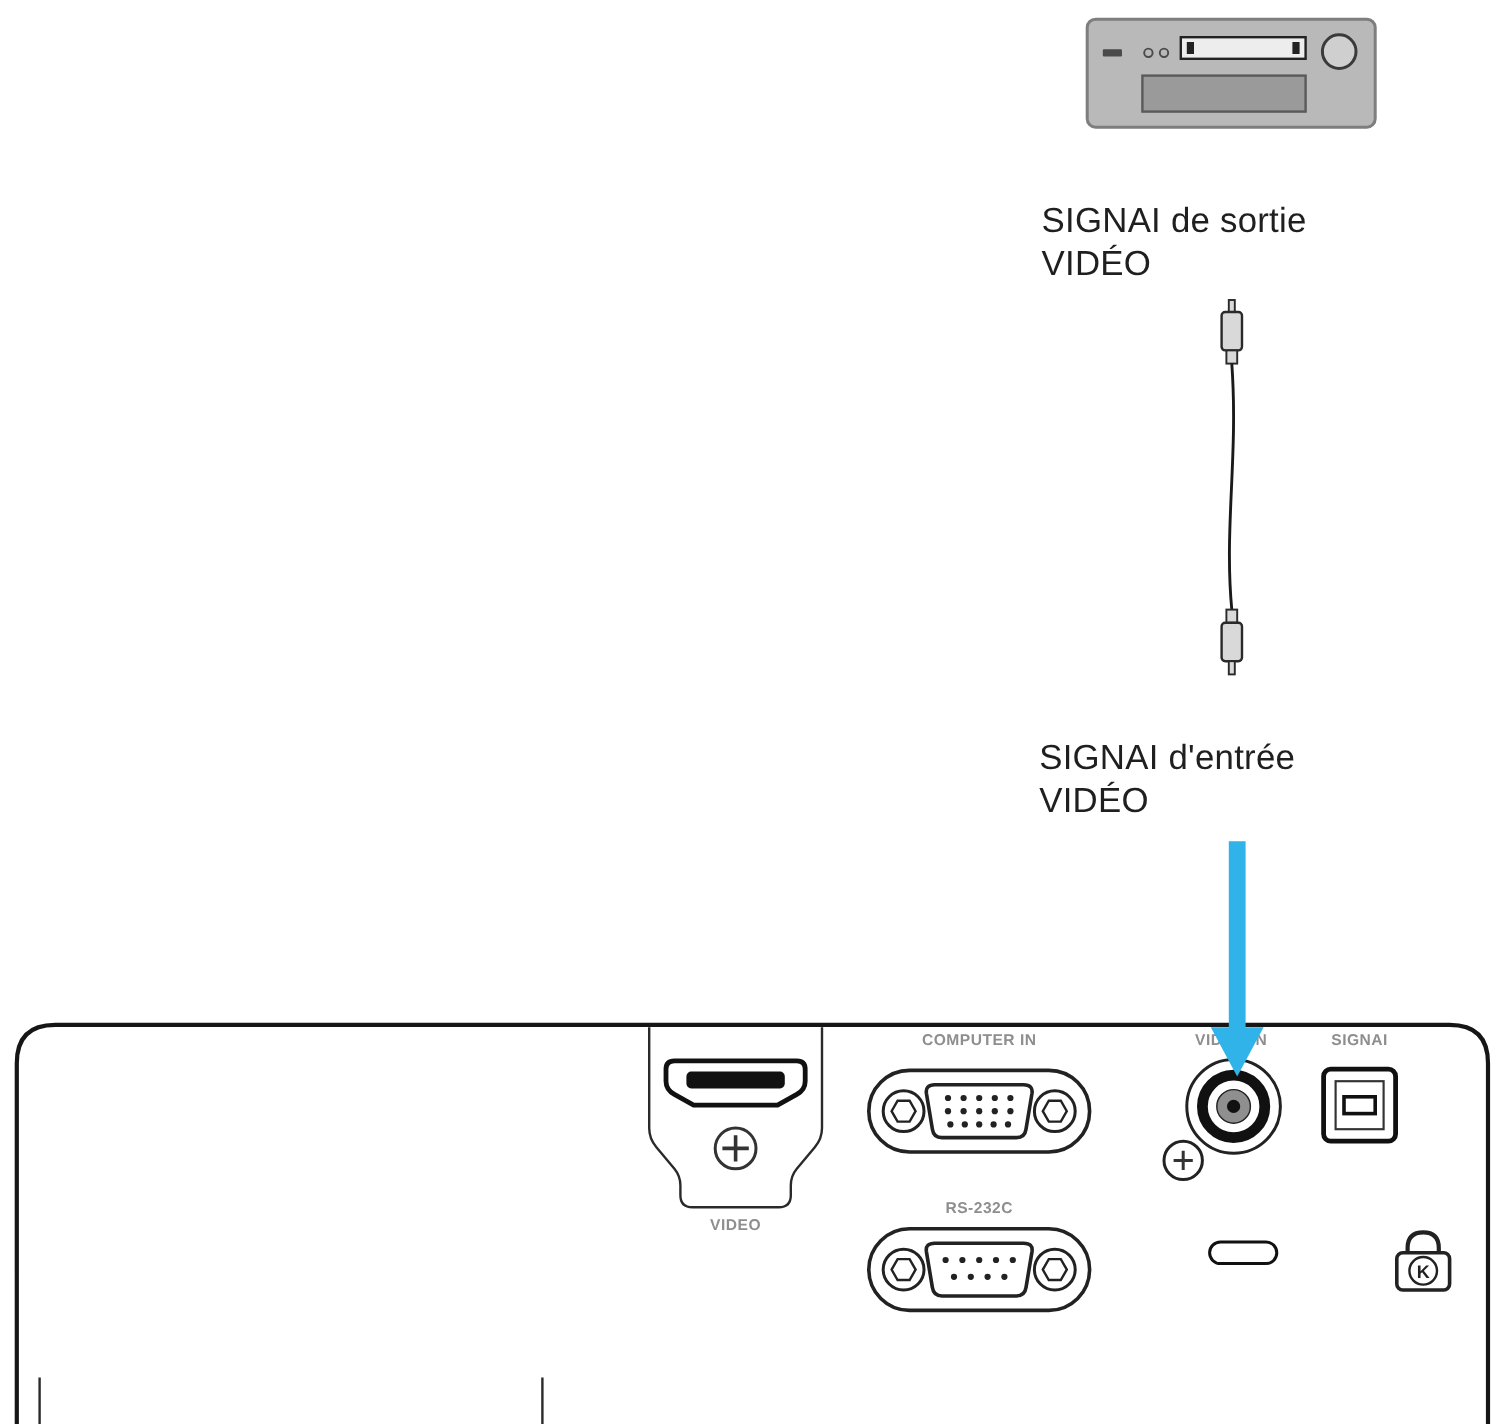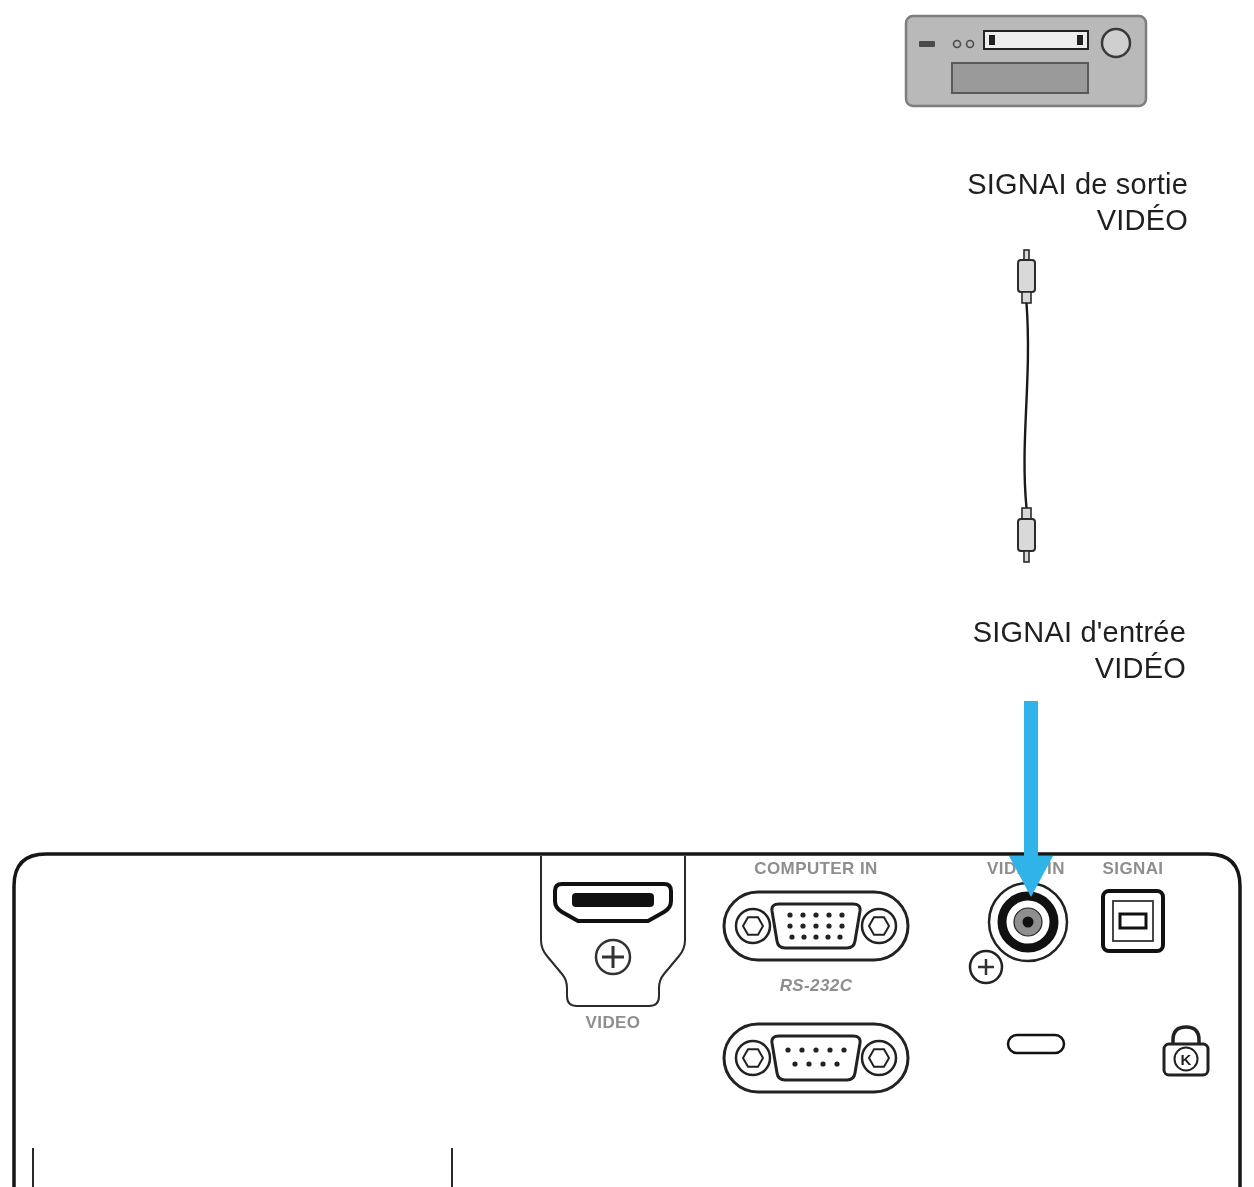--- a/index.html
+++ b/index.html
@@ -17,30 +17,30 @@
   }
   svg.layer {
     position: absolute;
     left: 0;
     top: 0;
     pointer-events: none;
   }
   .big-label {
     position: absolute;
     width: 320px;
-    text-align: right;
+    text-align: left;
     font-size: 29px;
     color: #1f1f1f;
     letter-spacing: 0.2px;
     z-index: 1;
   }
   .port-label {
     position: absolute;
     text-align: center;
-    font-size: 17px;
+    font-size: 13px;
     font-weight: bold;
     color: #8e8e8e;
     letter-spacing: 0.4px;
     z-index: 1;
   }
   #arrow-layer { z-index: 2; }
   #base-layer  { z-index: 0; }
 </style>
 </head>
 <body>
@@ -161,20 +161,20 @@
 
   <div class="big-label" style="left:868px; top:168px;">SIGNAI de sortie</div>
   <div class="big-label" style="left:868px; top:204px;">VIDÉO</div>
 
   <div class="big-label" style="left:866px; top:616px;">SIGNAI d'entrée</div>
   <div class="big-label" style="left:866px; top:652px;">VIDÉO</div>
 
   <div class="port-label" style="left:716px; top:859px; width:200px;">COMPUTER IN</div>
   <div class="port-label" style="left:964px; top:859px; width:124px;">VIDEO IN</div>
   <div class="port-label" style="left:1073px; top:859px; width:120px;">SIGNAI</div>
-  <div class="port-label" style="left:716px; top:976px; width:200px;font-style:italic;">RS-232C</div>
+  <div class="port-label" style="left:716px; top:999px; width:200px;">RS-232C</div>
   <div class="port-label" style="left:553px; top:1013px; width:120px;">VIDEO</div>
 
   <svg id="arrow-layer" class="layer" width="1254" height="1187" viewBox="0 0 1254 1187">
     <polygon points="1024,701 1038,701 1038,856 1053,856 1031,897 1009,856 1024,856" fill="#2FB3E8"></polygon>
   </svg>
 
 </div>
 
 </body></html>

